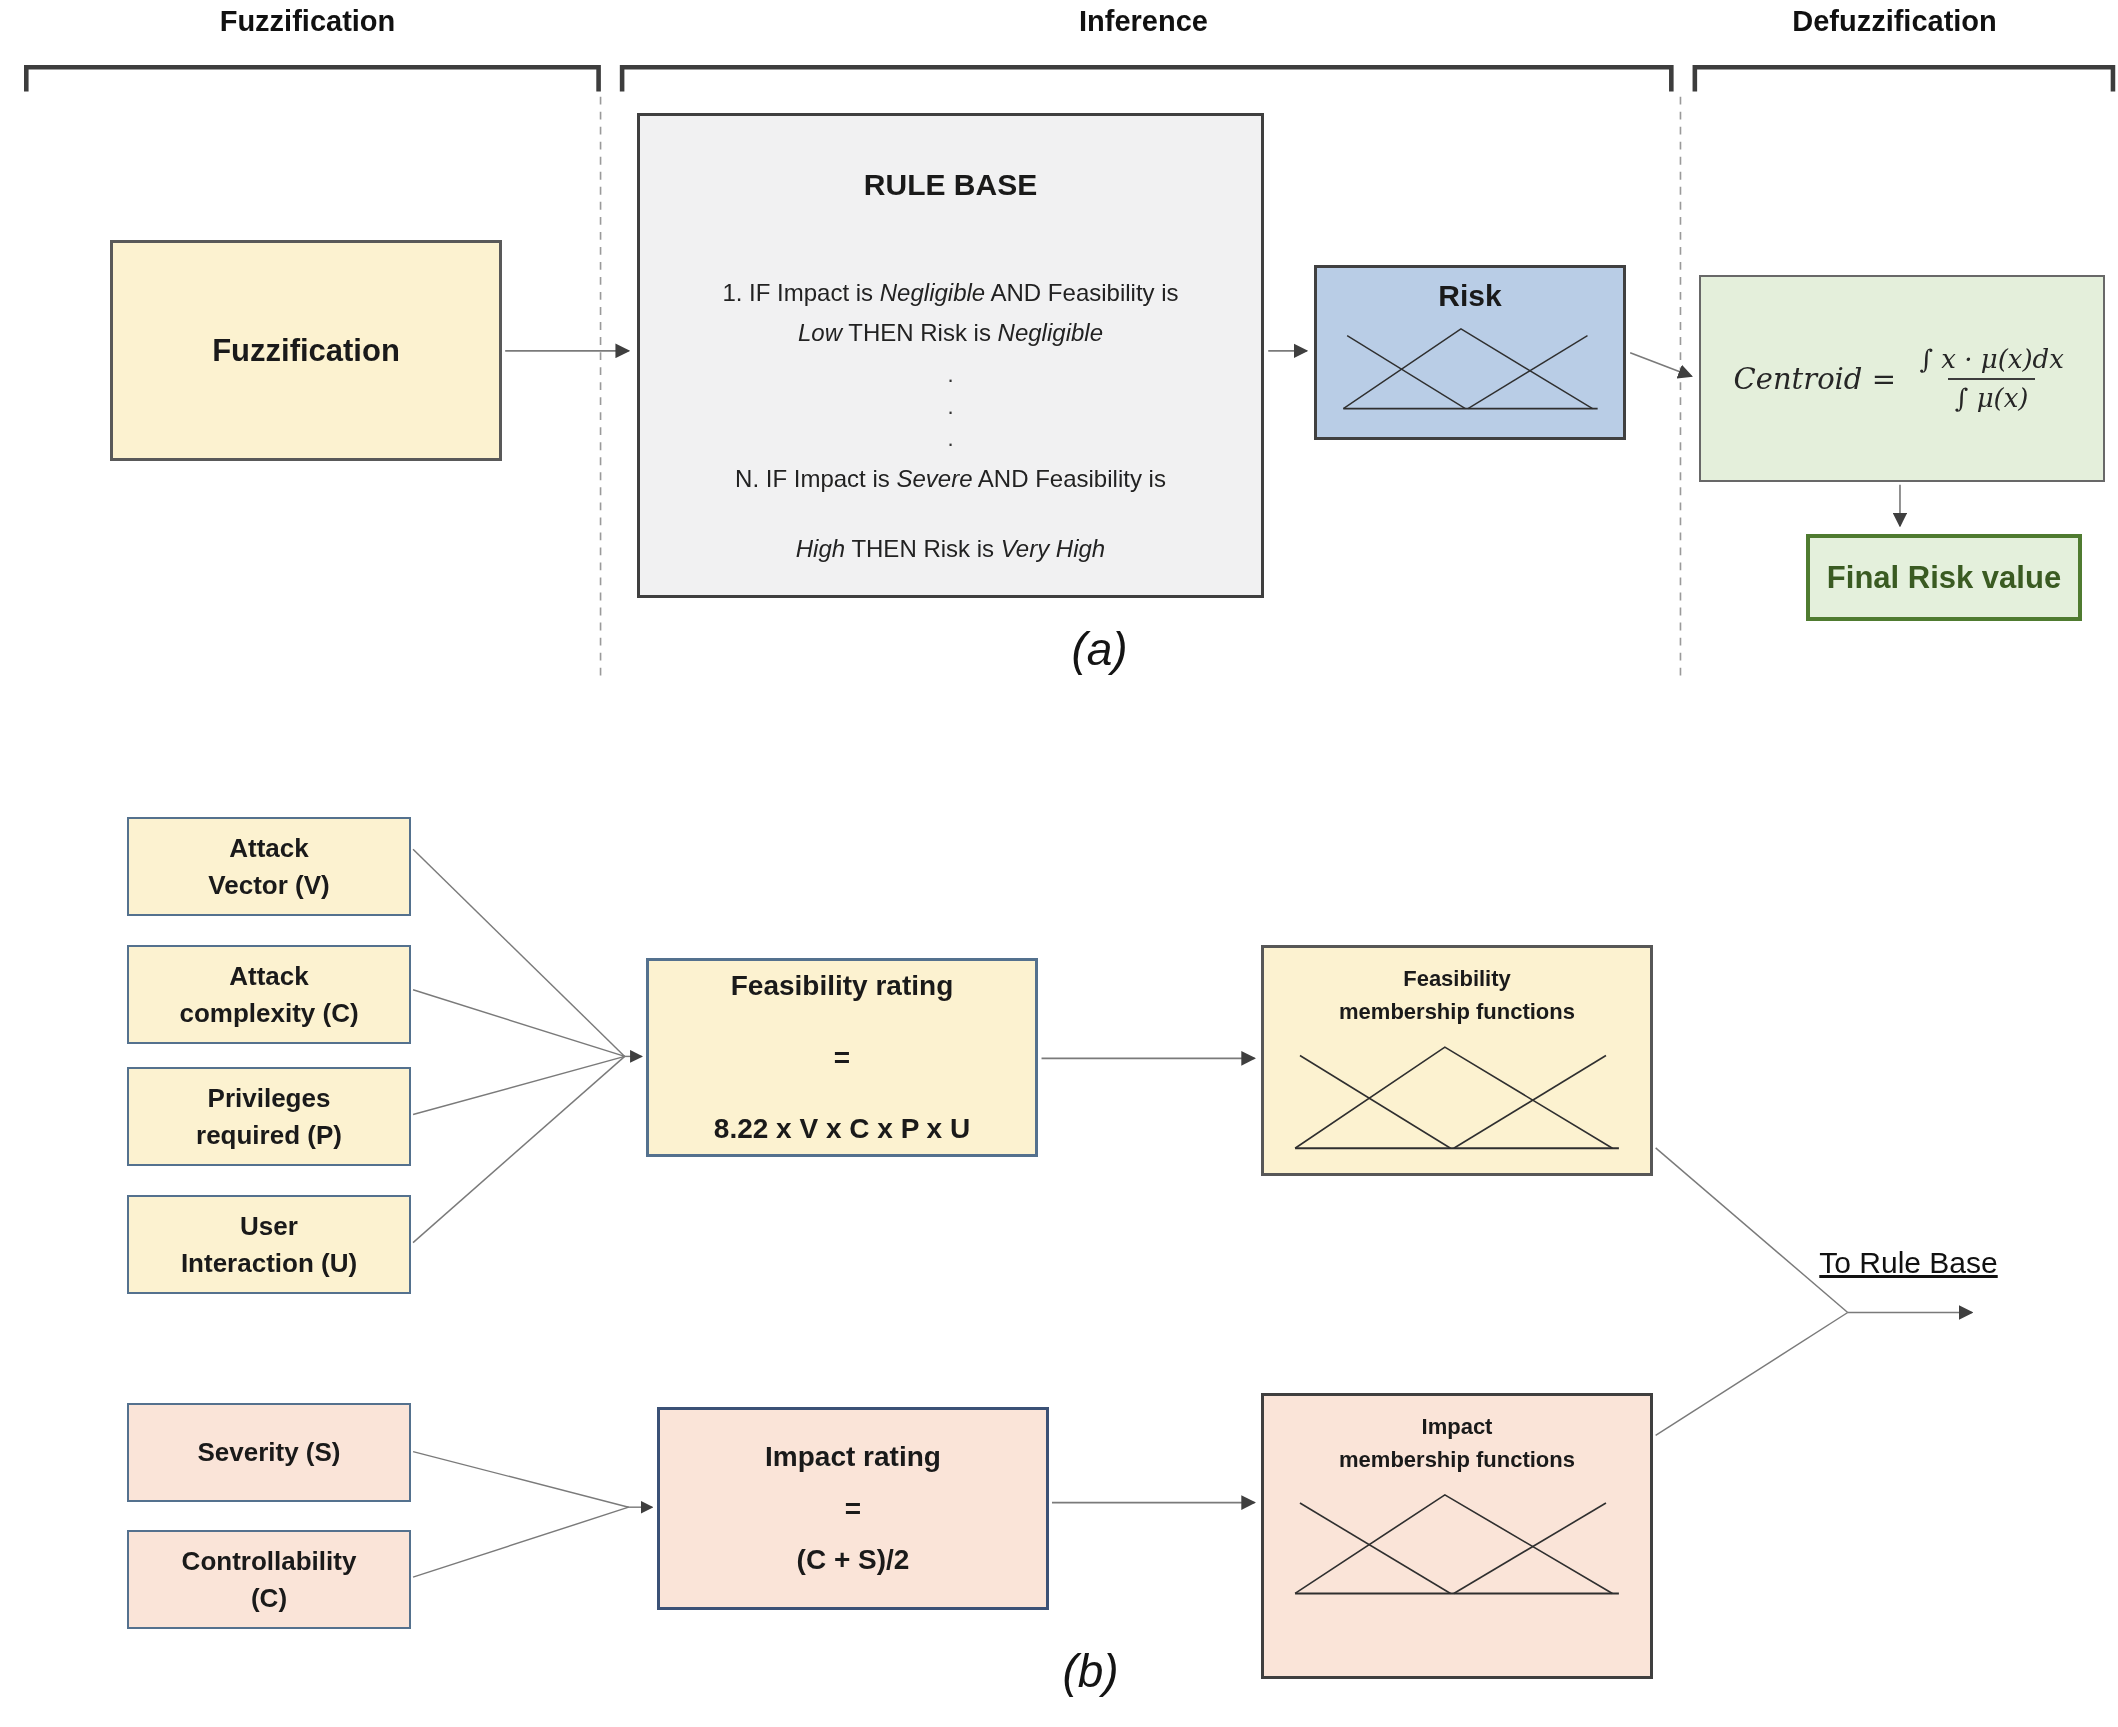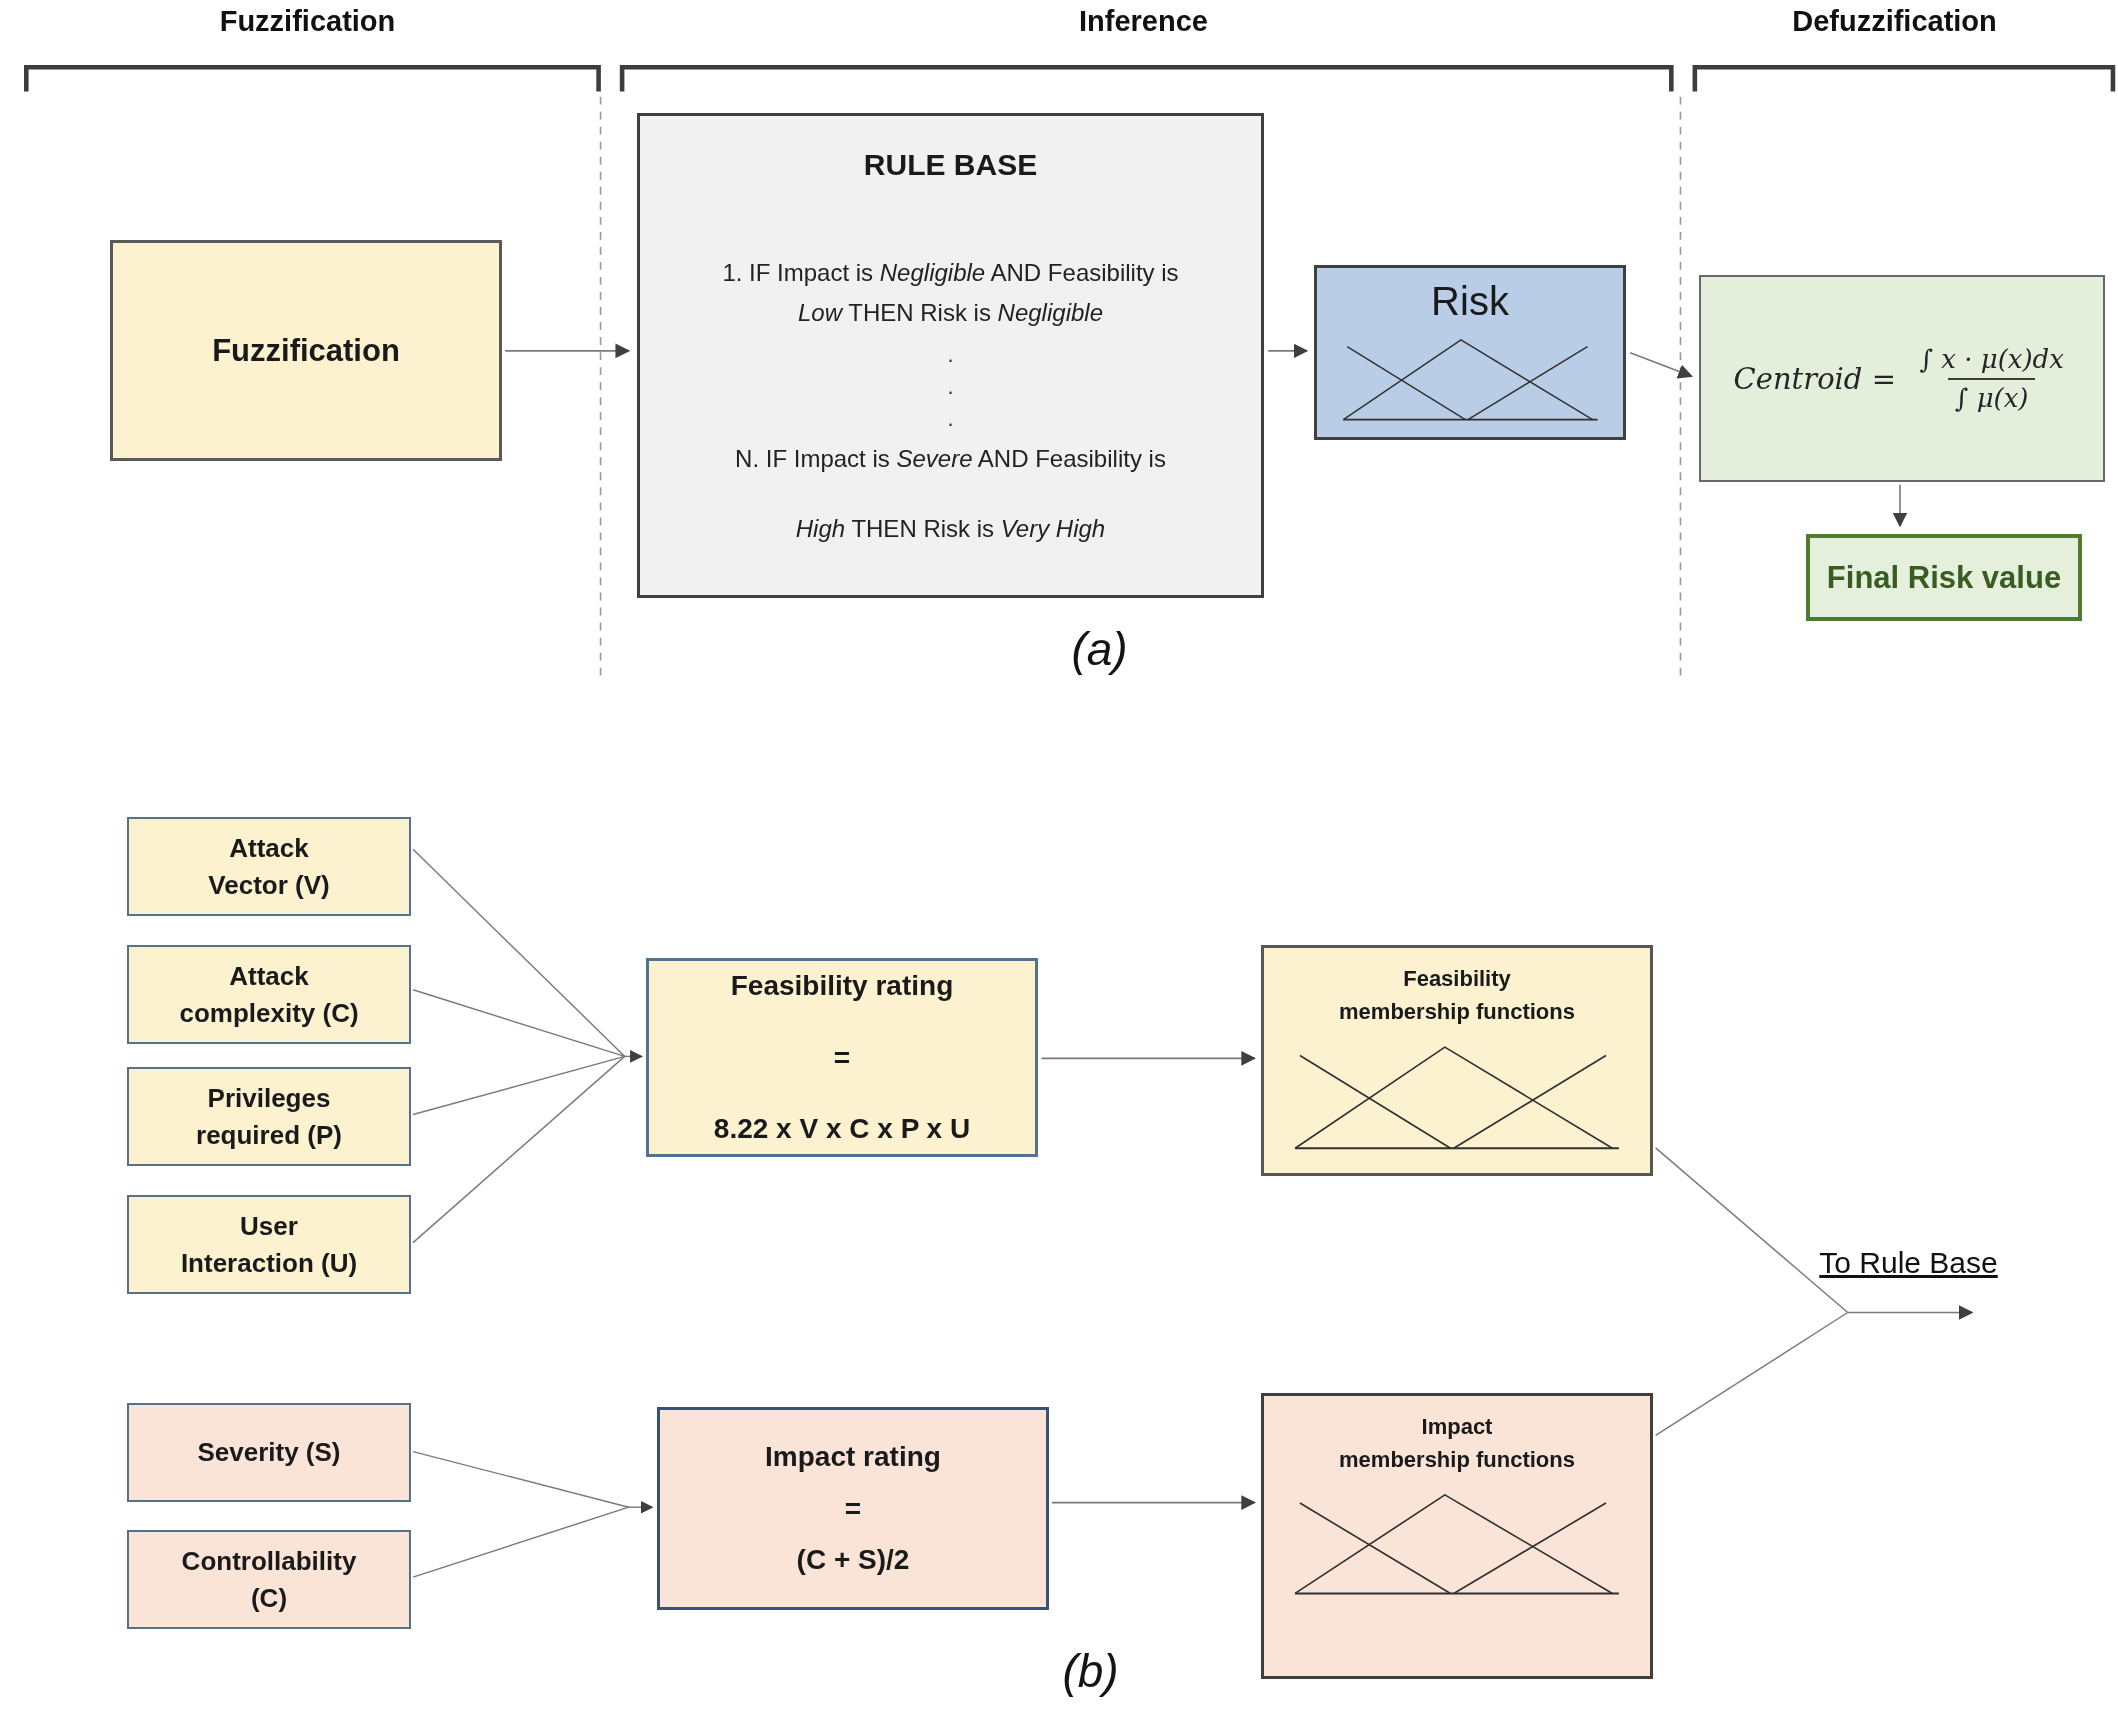--- a/index.html
+++ b/index.html
@@ -32,30 +32,30 @@
   }
   .yellow{background:#FCF2D0;}
   .pink{background:#FAE4D8;}
   .blue{background:#B9CDE6;}
   .green{background:#E4EFDB;}
   .grayfill{background:#F1F1F2;}
   .line:empty{display:none;}
 
   #fuzz-box{left:110px;top:240px;width:392px;height:221px;border:3.3px solid #595959;font-size:31px;font-weight:bold;}
 
-  #rulebase-box{left:637px;top:113px;width:627px;height:485px;border:3.9px solid #3F3F3F;justify-content:flex-start;padding-top:32px;}
+  #rulebase-box{left:637px;top:113px;width:627px;height:485px;border:3.9px solid #3F3F3F;justify-content:flex-start;padding-top:52px;}
   #rulebase-box .rb-title{font-size:30px;font-weight:bold;margin-bottom:71px;}
   .rule{font-size:24px;line-height:1.66;color:#222;}
   .rule .it{font-style:italic;}
   .dots{margin:6.5px 0 3.9px 0;}
   .dots span{display:block;font-size:22px;line-height:1.45;color:#333;}
   .ruleN2{margin-top:30px;}
 
   #risk-box{left:1314px;top:265px;width:312px;height:175px;border:3.3px solid #404040;justify-content:flex-start;padding-top:10.5px;}
-  #risk-box .risk-title{font-size:40px;font-weight:normal;margin-bottom:7px;}
+  #risk-box .risk-title{font-size:30px;font-weight:bold;margin-bottom:7px;}
 
   #centroid-box{left:1699px;top:275px;width:406px;height:207px;border:2.6px solid #686868;flex-direction:row;gap:17px;font-family:"DejaVu Serif", serif;font-style:italic;color:#262626;}
   #centroid-box .lhs{font-size:29px;}
   .frac{display:inline-flex;flex-direction:column;align-items:center;}
   .frac .num{font-size:26px;padding:0 6.5px 3.9px 6.5px;}
   .frac .den{font-size:26px;border-top:2px solid #3d3d3d;padding:3.9px 6.5px 0 6.5px;}
 
   #final-box{left:1806px;top:534px;width:276px;height:87px;border:4.6px solid #4F7B30;background:#E4F0DC;font-size:31px;font-weight:bold;color:#3A5B22;}
 
   .sublabel{position:absolute;width:261px;text-align:center;font-style:italic;font-size:46px;color:#141414;}

